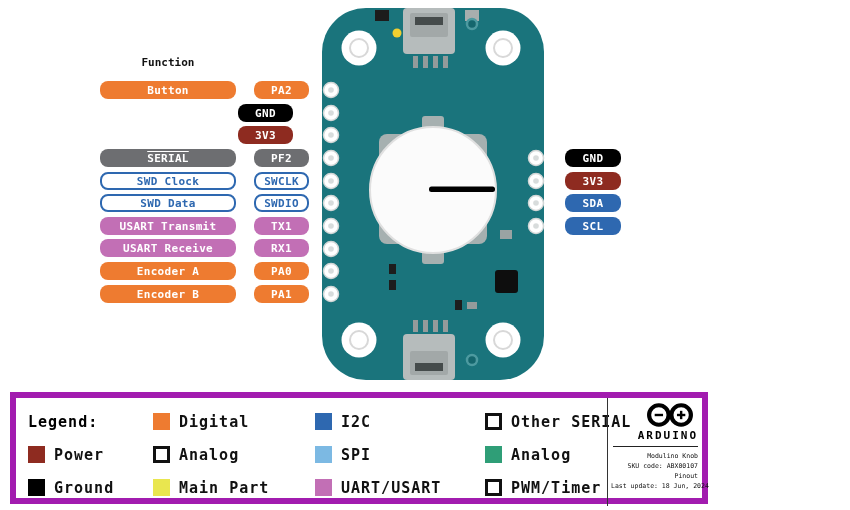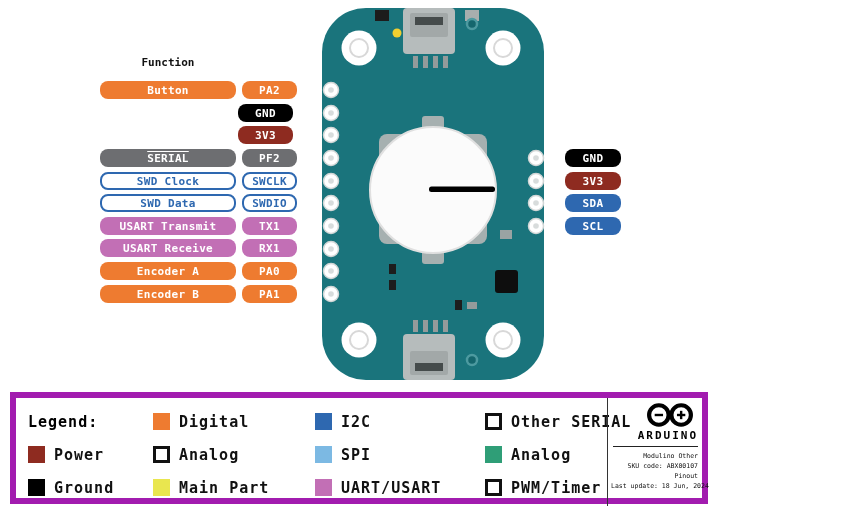--- a/index.html
+++ b/index.html
@@ -3,21 +3,21 @@
 <meta charset="utf-8">
 <style>
   * { margin:0; padding:0; box-sizing:border-box; }
   html,body { width:850px; height:510px; background:#ffffff;
     font-family:"DejaVu Sans Mono","Liberation Mono",monospace; }
   .canvas { position:relative; width:850px; height:510px; background:#fff; overflow:hidden; }
 
   
   .fn-header { position:absolute; left:100px; top:56px; width:136px; text-align:center;
     font-size:11px; font-weight:bold; color:#111; }
-  .pin-row { position:absolute; height:34px; display:flex; gap:6px; }
+  .pin-row { position:absolute; height:34px; display:flex; gap:18px; }
   .pill { height:18px; border-radius:8px; display:flex; align-items:center; justify-content:center;
     font-size:11px; font-weight:bold; color:#fff; letter-spacing:.3px; white-space:nowrap; }
   .fn-pill { width:136px; }
   .pin-box { width:55px; }
   .right-box { width:56px; }
   .digital { background:#ee7b30; }
   .ground  { background:#000000; }
   .power   { background:#8e2b20; }
   .control { background:#6d6e71; }
   .uart    { background:#c26fb5; }
@@ -288,21 +288,21 @@
       <svg width="56" height="26" viewBox="0 0 60 28">
         <circle cx="18" cy="14" r="10.5" fill="none" stroke="#000" stroke-width="4.5"></circle>
         <circle cx="42" cy="14" r="10.5" fill="none" stroke="#000" stroke-width="4.5"></circle>
         <line x1="13.5" y1="14" x2="22.5" y2="14" stroke="#000" stroke-width="2.6"></line>
         <line x1="37.5" y1="14" x2="46.5" y2="14" stroke="#000" stroke-width="2.6"></line>
         <line x1="42" y1="9.5" x2="42" y2="18.5" stroke="#000" stroke-width="2.6"></line>
       </svg>
       <div class="brand-name">ARDUINO</div>
       <div class="brand-rule"></div>
       <div class="brand-meta">
-        <div>Modulino Other</div>
+        <div>Modulino Knob</div>
         <div>SKU code: ABX00107</div>
         <div>Pinout</div>
         <div>Last update: 18 Jun, 2024</div>
       </div>
     </div>
   </div>
 
 </div>
 
 </body></html>

